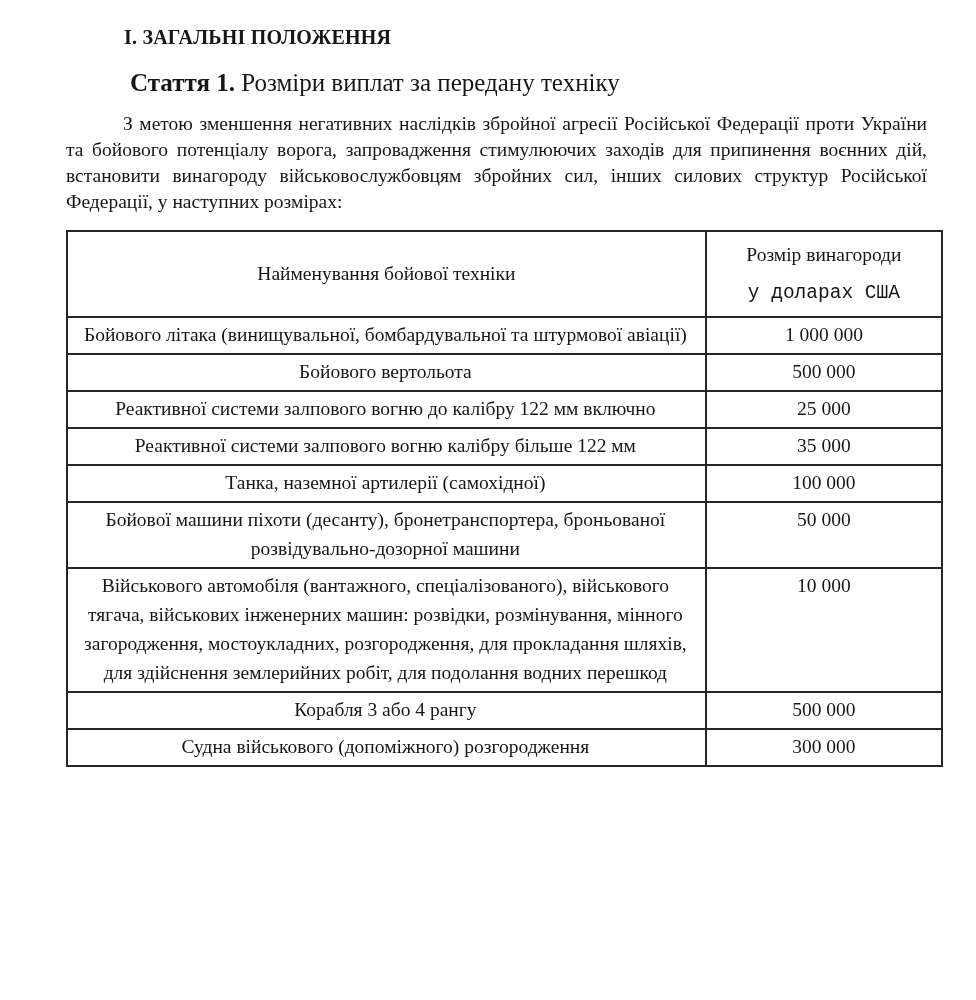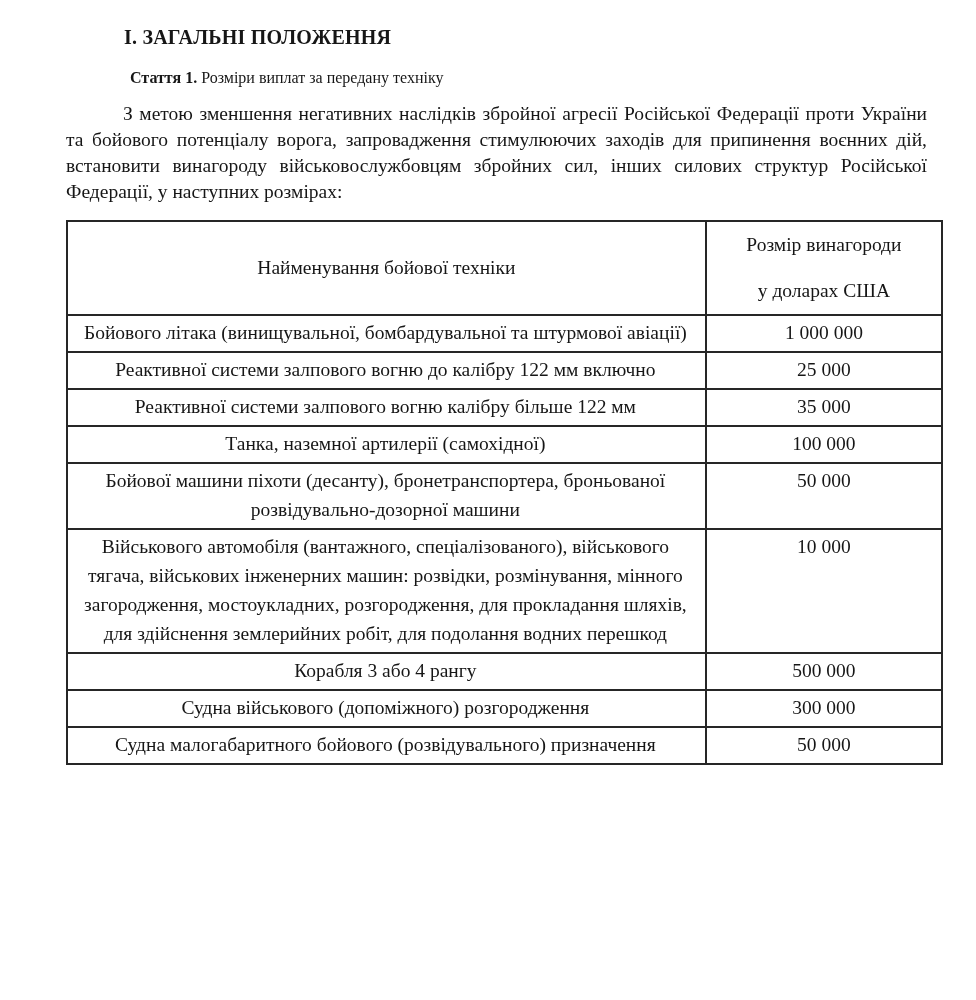--- a/index.html
+++ b/index.html
@@ -23,21 +23,21 @@
     overflow: hidden;
   }
   .doc-title {
     margin: 0 0 0 58px;
     font-size: 20px;
     font-weight: bold;
     letter-spacing: 0.2px;
   }
   .article-line {
     margin: 20px 0 0 64px;
-    font-size: 16px;
+    font-size: 25px;
   }
   .article-label {
     font-weight: bold;
   }
   .intro {
     margin: 14px 16px 0 0;
     font-size: 19.5px;
     line-height: 26px;
     text-align: justify;
     text-indent: 57px;
@@ -56,21 +56,21 @@
   col.c-amount { width: 27%; }
   table.equipment th {
     font-weight: normal;
     font-size: 19.5px;
     text-align: center;
     vertical-align: middle;
     padding: 8px 6px;
   }
   th.h-name { height: 56px; }
   th.h-amount .h-line { line-height: 30px; }
-  th.h-amount .h-line + .h-line { margin-top: 16px; }
+  th.h-amount .h-line + .h-line { margin-top: 8px; font-family: Liberation Mono, monospace; }
   table.equipment td {
     font-size: 19.5px;
     line-height: 29px;
     text-align: center;
   }
   td.name {
     text-align: justify;
     vertical-align: top;
     padding: 2px 10px 4px 8px;
   }
@@ -108,20 +108,24 @@
         </th>
       </tr>
     </thead>
     <tbody>
 
         <tr>
           <td class="name">Бойового літака (винищувальної, бомбардувальної та штурмової авіації)</td>
           <td class="amount">1 000 000</td>
         </tr>
 
+        <tr>
+          <td class="name">Бойового вертольота</td>
+          <td class="amount">500 000</td>
+        </tr>
 
         <tr>
           <td class="name">Реактивної системи залпового вогню до калібру 122 мм включно</td>
           <td class="amount">25 000</td>
         </tr>
 
         <tr>
           <td class="name">Реактивної системи залпового вогню калібру більше 122 мм</td>
           <td class="amount">35 000</td>
         </tr>
@@ -145,20 +149,16 @@
         <tr>
           <td class="name">Корабля 3 або 4 рангу</td>
           <td class="amount">500 000</td>
         </tr>
 
         <tr>
           <td class="name">Судна військового (допоміжного) розгородження</td>
           <td class="amount">300 000</td>
         </tr>
 
-        <tr>
-          <td class="name">Судна малогабаритного бойового (розвідувального) призначення</td>
-          <td class="amount">50 000</td>
-        </tr>
       </tbody>
   </table>
 
 </div>
 
 </body></html>

